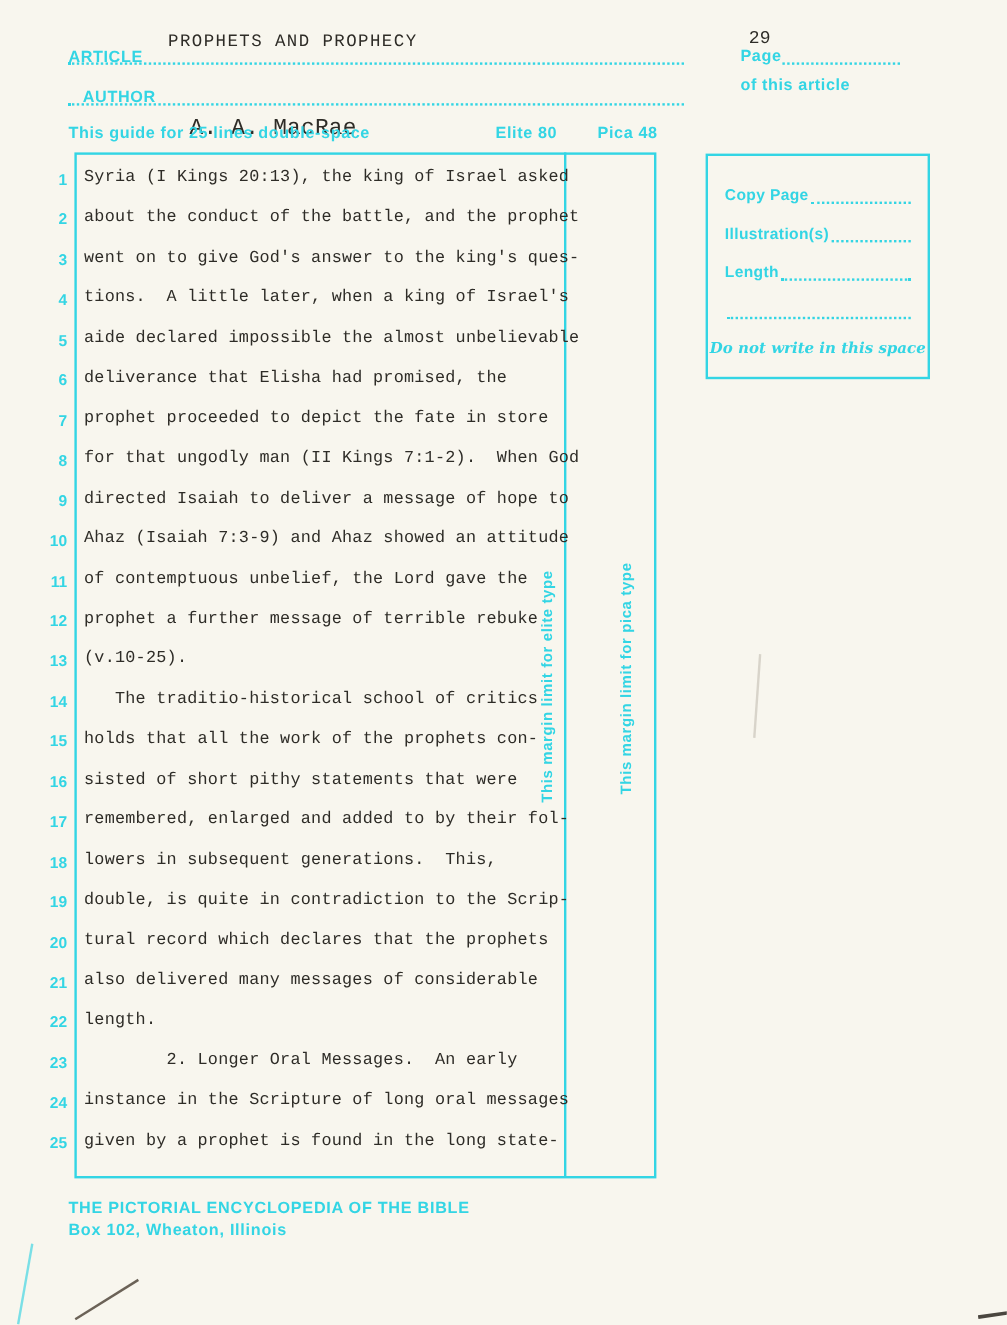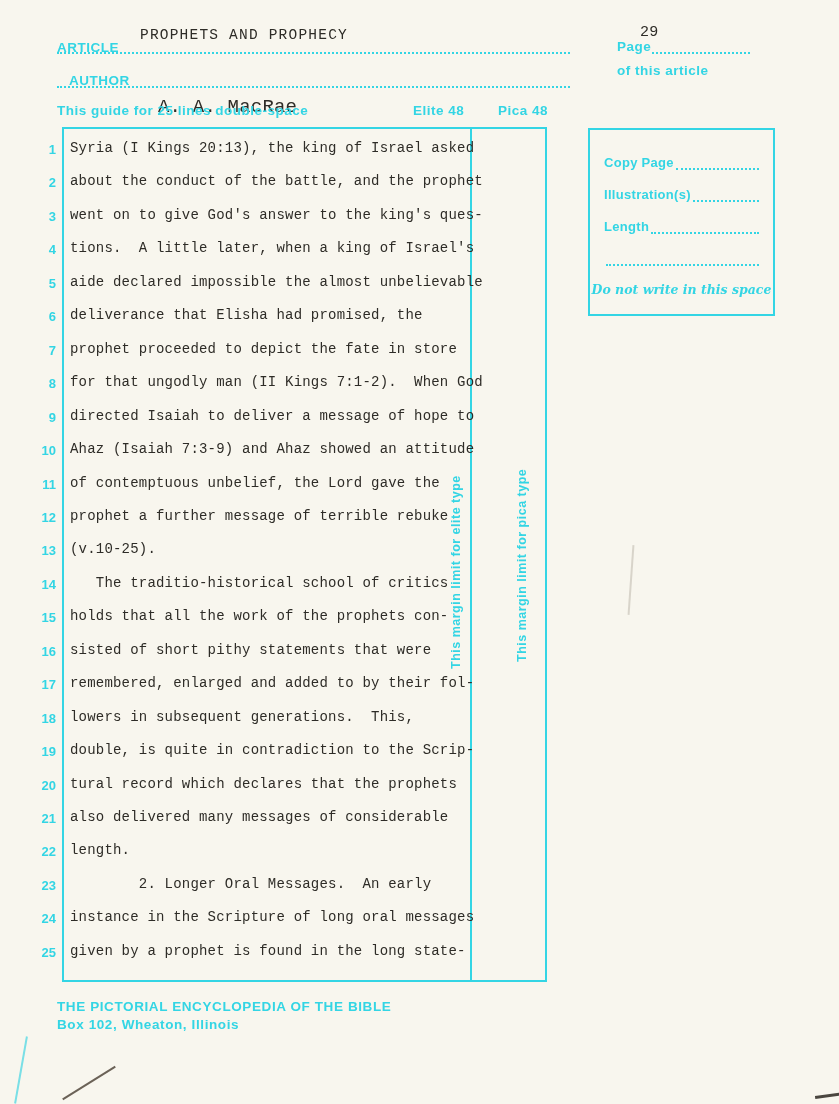--- a/index.html
+++ b/index.html
@@ -51,26 +51,26 @@
 
 <span class="form-label" style="left:57px;top:40px;">ARTICLE</span>
 <div class="dotted" style="left:57px;top:52px;width:513px;"></div>
 <span class="typed" style="left:140px;top:27px;font-size:14.5px;letter-spacing:1.2px;">PROPHETS AND PROPHECY</span>
 
 <span class="form-label" style="left:57px;top:73px;margin-left:12px;">AUTHOR</span>
 <div class="dotted" style="left:57px;top:86px;width:513px;"></div>
 <span class="typed" style="left:158px;top:76px;font-size:19px;margin-top:20px;">A. A. MacRae</span>
 
 <span class="form-label" style="left:57px;top:103px;">This guide for 25 lines double-space</span>
-<span class="form-label" style="left:413px;top:103px;">Elite 48</span>
+<span class="form-label" style="left:413px;top:103px;">Elite 80</span>
 <span class="form-label" style="left:498px;top:103px;">Pica 48</span>
 
 <span class="form-label" style="left:617px;top:39px;">Page</span>
 <div class="dotted" style="left:652px;top:52px;width:98px;border-bottom-width:2px;"></div>
-<span class="typed" style="left:640px;top:24px;font-size:15px;">29</span>
+<span class="typed" style="left:624px;top:24px;font-size:15px;">29</span>
 <span class="form-label" style="left:617px;top:63px;">of this article</span>
 
 <div class="box-border" style="left:588px;top:128px;width:183px;height:184px;">
   <div style="padding-top:22px;">
       <div class="info-row">
         <span>Copy Page</span>
         <span class="info-fill"></span>
       </div>
       <div class="info-row">
         <span>Illustration(s)</span>

